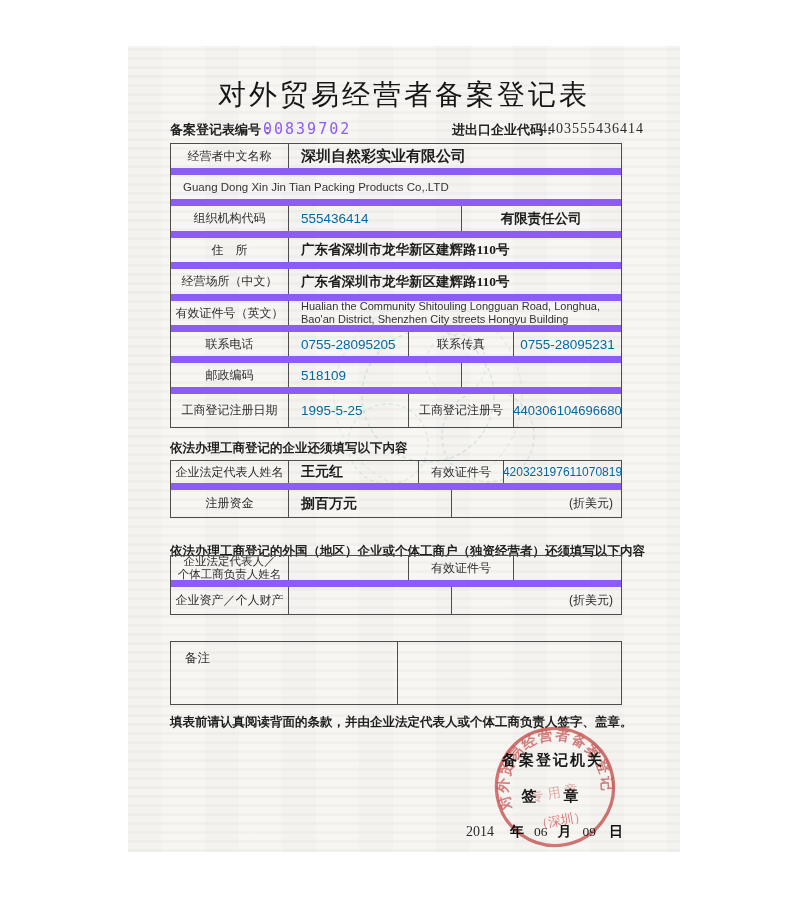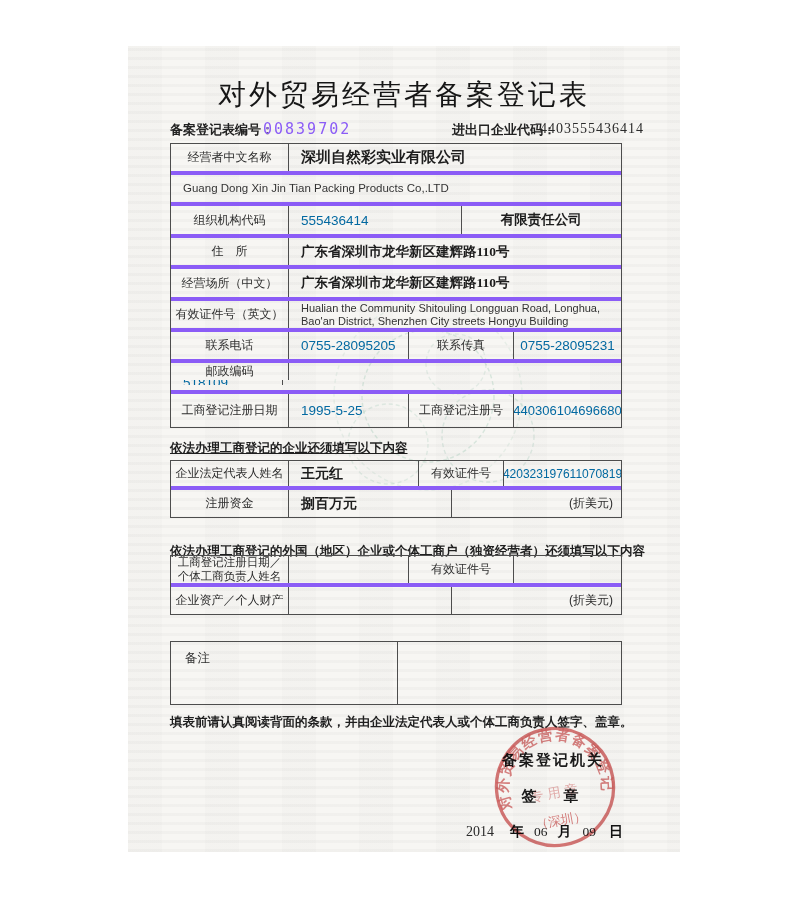--- a/index.html
+++ b/index.html
@@ -17,21 +17,21 @@
   .title { position:absolute; left:0; top:30px; width:100%; text-align:center;
     font-size:28px; font-weight:normal; letter-spacing:3px; color:#161616; }
   .hline { position:absolute; top:75px; left:0; width:100%; height:20px; font-size:13px; }
   .hlbl { position:absolute; font-weight:bold; color:#222; }
   .serial { position:absolute; left:135px; top:-1px; font-size:15px; letter-spacing:2px;
     font-family:"DejaVu Sans Mono", monospace; }
   .codeval { position:absolute; left:412px; top:0; font-size:14px; letter-spacing:1px;
     font-family:"Liberation Serif", serif; }
   .tbl { position:absolute; border:1px solid #4d4d4d; display:flex; flex-direction:column;
     background:rgba(255,255,255,0.0); }
-  .trow { display:flex; border-bottom:4px solid #8b5cf6; overflow:hidden; }
+  .trow { display:flex; border-bottom:7px solid #8b5cf6; overflow:hidden; }
   .trow:last-child { border-bottom:none; flex:1; }
   .cell { border-right:1px solid #4d4d4d; display:flex; align-items:center; overflow:hidden; }
   .cell:last-child { border-right:none; }
   .lblc { width:118px; justify-content:center; text-align:center; font-size:12px; color:#2e2e2e; }
   .valc { flex:1; padding-left:12px; }
   .cnval { font-family:"Liberation Serif", serif; font-weight:bold; font-size:14.5px; color:#1d1d1d; }
   .numval { font-family:Liberation Sans, sans-serif; font-size:13.5px; color:#0369a1; }
   .enval { font-size:11px; line-height:13px; color:#333; padding-right:8px; }
   .c112 { width:112px; }
   .c105 { width:105px; justify-content:center; font-size:12px; }
@@ -102,54 +102,54 @@
       <div class="trow" style="height:31px;">
         <div class="cell lblc">有效证件号（英文）</div>
         <div class="cell valc enval">Hualian the Community Shitouling Longguan Road, Longhua, Bao'an District, Shenzhen City streets Hongyu Building</div>
       </div>
       <div class="trow" style="height:31px;">
         <div class="cell lblc">联系电话</div>
         <div class="cell c112 valc numval">0755-28095205</div>
         <div class="cell c105 midlbl">联系传真</div>
         <div class="cell valc ctr numval" style="flex:1;">0755-28095231</div>
       </div>
-      <div class="trow" style="height:31px;flex-direction:column;">
+      <div class="trow" style="height:31px;">
         <div class="cell lblc">邮政编码</div>
         <div class="cell c112 valc numval">518109</div>
         <div class="cell valc ctr numval" style="flex:1;"></div>
       </div>
       <div class="trow">
         <div class="cell lblc">工商登记注册日期</div>
         <div class="cell c112 valc numval">1995-5-25</div>
         <div class="cell c105 midlbl">工商登记注册号</div>
         <div class="cell valc ctr numval" style="flex:1; font-size:13px;">440306104696680</div>
       </div>
     </div>
 
-    <div class="sect" style="top:394px;text-decoration:underline;">依法办理工商登记的企业还须填写以下内容</div>
+    <div class="sect" style="top:394px;">依法办理工商登记的企业还须填写以下内容</div>
     <div class="tbl" style="left:42px; top:414px; width:452px; height:58px;">
       <div class="trow" style="height:29px;">
         <div class="cell lblc">企业法定代表人姓名</div>
         <div class="cell c112 valc cnval" style="font-size:14px;">王元红</div>
         <div class="cell c85 midlbl">有效证件号</div>
         <div class="cell valc ctr numval" style="flex:1; font-size:12px;">420323197611070819</div>
       </div>
       <div class="trow">
         <div class="cell lblc">注册资金</div>
         <div class="cell c164 valc cnval" style="font-size:14px;">捌百万元</div>
         <div class="cell valc" style="flex:1; justify-content:flex-end; padding-right:8px; font-size:12px;">(折美元)</div>
       </div>
     </div>
 
     <div class="sect" style="top:497px;">依法办理工商登记的外国（地区）企业或个体工商户（独资经营者）还须填写以下内容</div>
     <div class="tbl" style="left:42px; top:509px; width:452px; height:60px;">
       <div class="trow" style="height:31px;">
         <div class="cell lblc">
           <span class="two" style="font-size:11.5px;">
-            <span>工商登记注册日期／</span><br>
+            <span>企业法定代表人／</span><br>
             <span>个体工商负责人姓名</span>
           </span>
         </div>
         <div class="cell c112 valc"></div>
         <div class="cell c105 midlbl">有效证件号</div>
         <div class="cell valc ctr numval" style="flex:1;"></div>
       </div>
       <div class="trow">
         <div class="cell lblc">企业资产／个人财产</div>
         <div class="cell c164 valc"></div>

